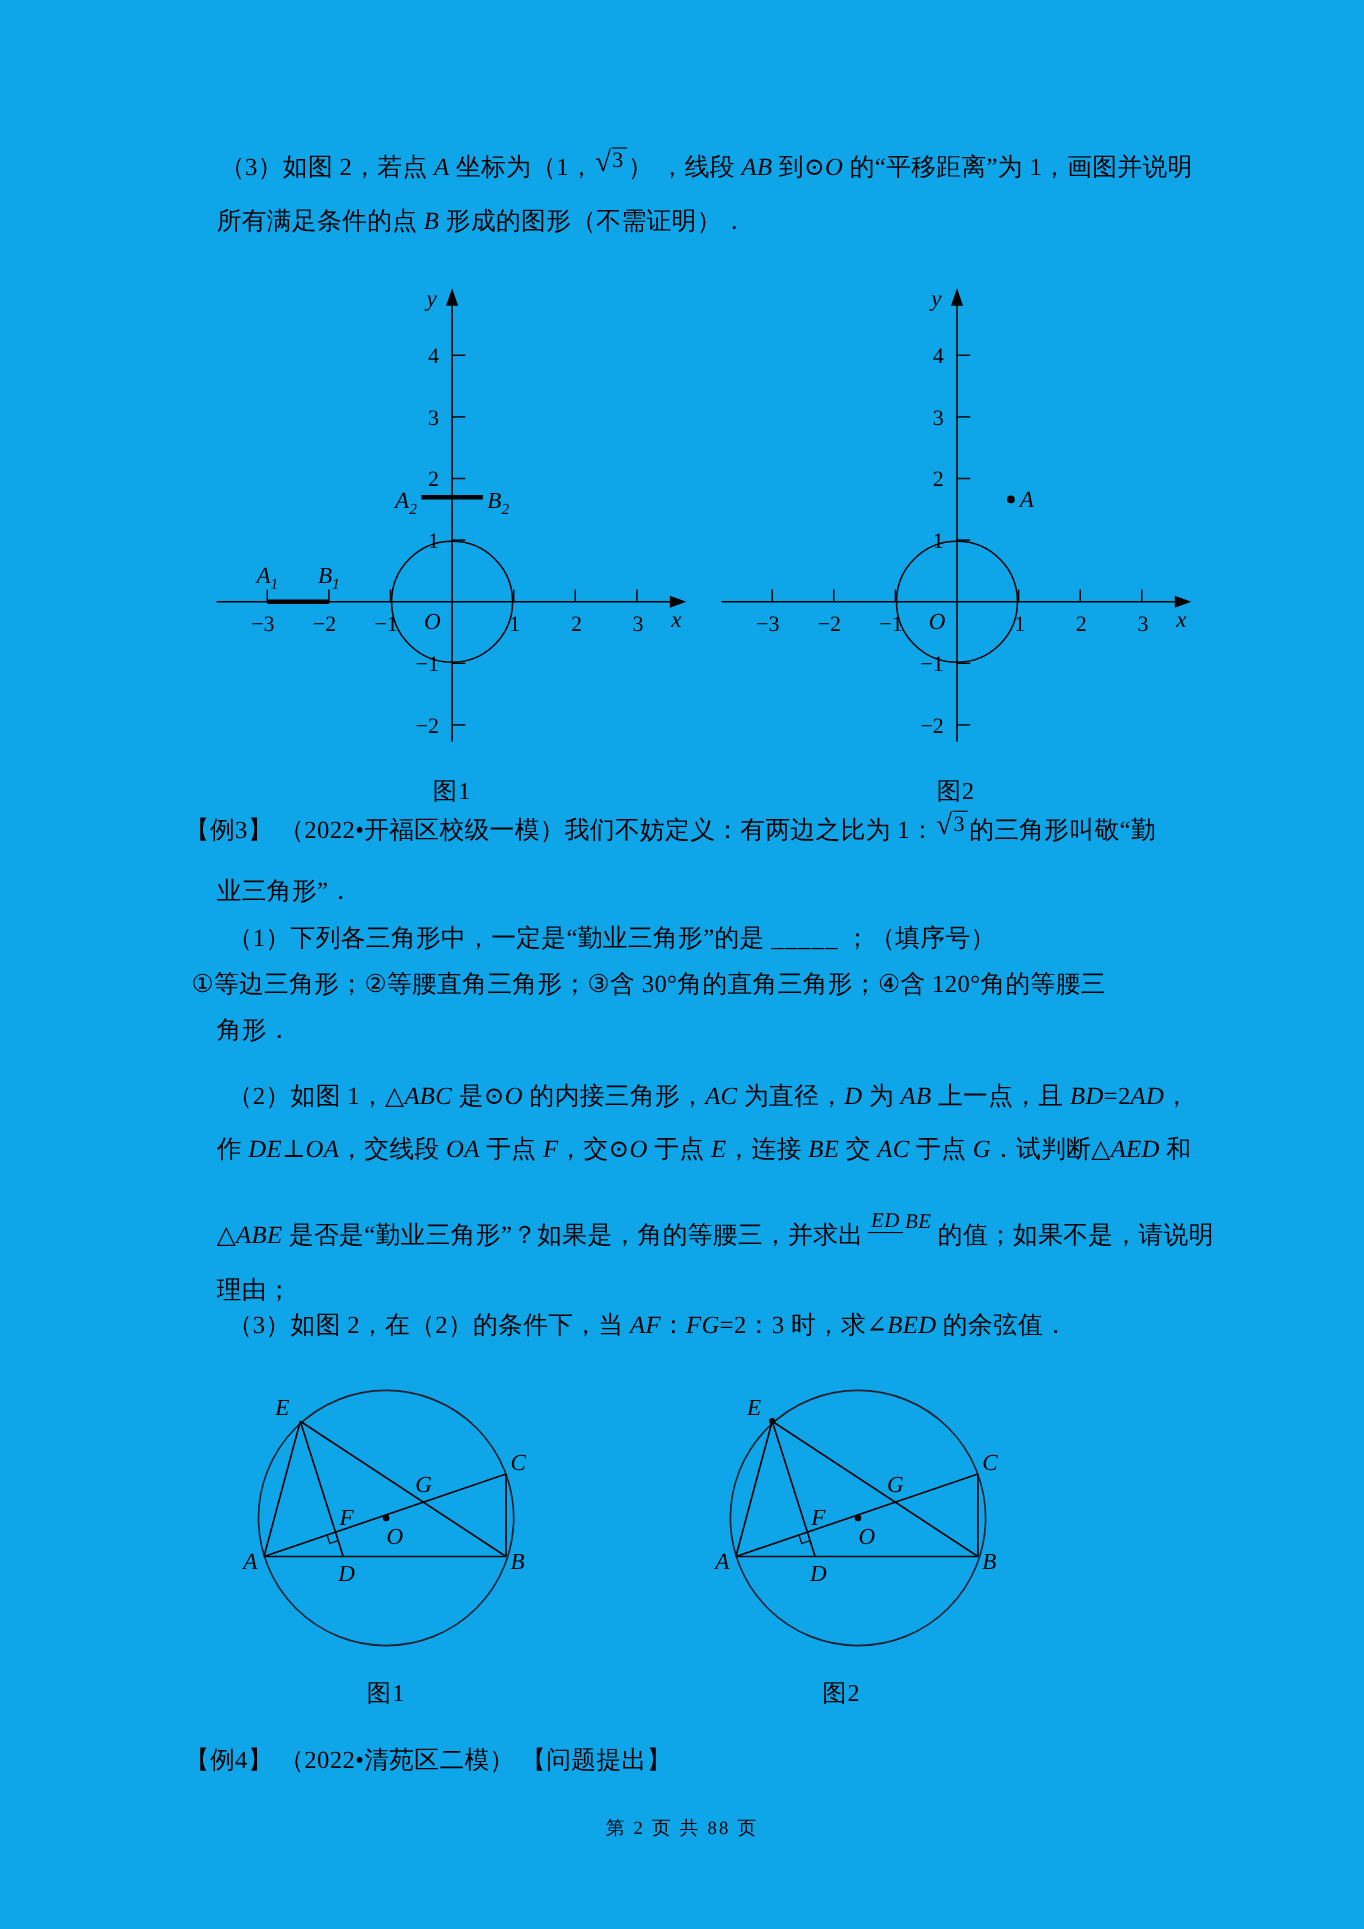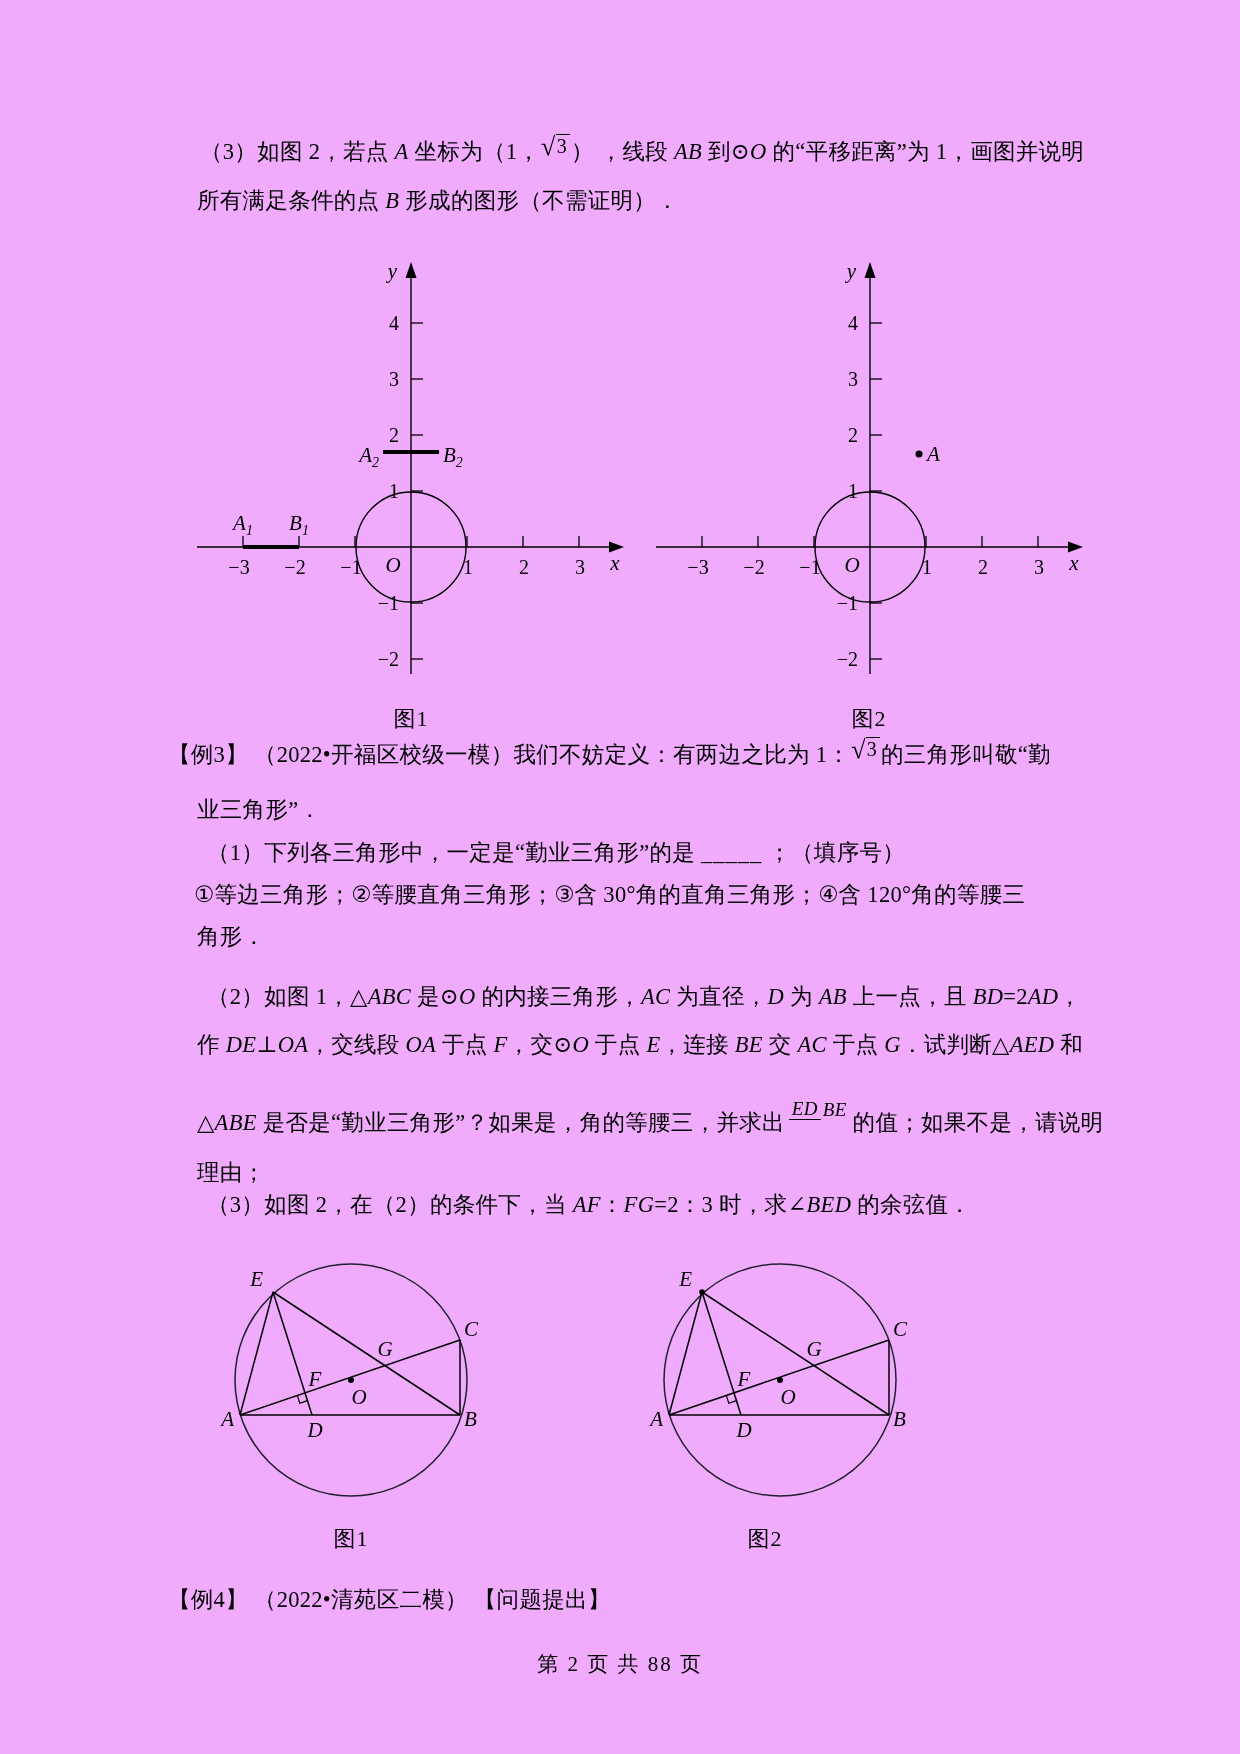--- a/index.html
+++ b/index.html
@@ -1,33 +1,33 @@
 <!DOCTYPE html>
 <html><head>
 <meta charset="utf-8">
 <style>
   html,body{margin:0;padding:0;background:#e8e8e8;}
-  .page{position:relative;width:1240px;height:1754px;background:#f0abfc;margin:0 auto;
+  .page{position:relative;width:1240px;height:1754px;background:#0ea5e9;margin:0 auto;
         font-family:"Liberation Serif","DejaVu Serif","DejaVu Sans",serif;color:#000;overflow:hidden;}
   .line{position:absolute;font-size:22.5px;line-height:30px;white-space:nowrap;letter-spacing:0.3px;}
   .var{font-style:italic;}
   .sqrt{display:inline-flex;align-items:flex-start;margin:0 1px;}
   .sqrt-sign{font-size:26px;line-height:1;transform:translateY(-4px);font-style:normal;}
   .sqrt-top{border-top:1.6px solid #000;font-size:20px;line-height:1.15;padding:0 3px 0 1px;transform:translateY(-4px);}
   .blank{letter-spacing:1px;}
   .frac{display:inline-flex;flex-direction:row;align-items:center;font-size:19px;line-height:1.12;
         font-style:italic;position:relative;top:-15px;margin:0 4px;vertical-align:baseline;}
   .frac .num{border-bottom:1.7px solid #000;padding:0 3px;}
   .frac .den{padding:0 2px;}
   .caption{position:absolute;font-size:22px;width:90px;text-align:center;letter-spacing:1px;}
   svg{position:absolute;overflow:visible;}
   svg text{font-family:"Liberation Serif","DejaVu Serif",serif;fill:#000;}
   .tick-label{font-size:20px;}
   .svgvar{font-size:21px;font-style:italic;}
-  .footer{position:absolute;left:0;top:1650px;width:1240px;text-align:center;font-size:21px;letter-spacing:2px;}
+  .footer{position:absolute;left:0;top:1650px;width:1240px;text-align:center;font-size:17px;letter-spacing:2px;}
 </style>
 </head>
 <body>
 
 <div class="page">
 
   <div class="line" style="left:200px;top:137px">
     <span>（3）如图 2，若点 </span><span class="var">A</span><span> 坐标为（1，</span><span class="sqrt">
         <span class="sqrt-sign">√</span>
         <span class="sqrt-top">3</span>
@@ -135,21 +135,21 @@
         <span class="sqrt-sign">√</span>
         <span class="sqrt-top">3</span>
       </span><span>的三角形叫敬“勤</span>
   </div>
   <div class="line" style="left:197px;top:795px">
     <span>业三角形”．</span>
   </div>
   <div class="line" style="left:207px;top:838px">
     <span>（1）下列各三角形中，一定是“勤业三角形”的是 </span><span class="blank">_____</span><span> ；（填序号）</span>
   </div>
-  <div class="line" style="left:194px;top:880px">
+  <div class="line" style="left:174px;top:880px">
     <span>①等边三角形；②等腰直角三角形；③含 30°角的直角三角形；④含 120°角的等腰三</span>
   </div>
   <div class="line" style="left:197px;top:922px">
     <span>角形．</span>
   </div>
   <div class="line" style="left:207px;top:982px">
     <span>（2）如图 1，△</span><span class="var">ABC</span><span> 是⊙</span><span class="var">O</span><span> 的内接三角形，</span><span class="var">AC</span><span> 为直径，</span><span class="var">D</span><span> 为 </span><span class="var">AB</span><span> 上一点，且 </span><span class="var">BD</span><span>=2</span><span class="var">AD</span><span>，</span>
   </div>
   <div class="line" style="left:197px;top:1030px">
     <span>作 </span><span class="var">DE</span><span>⊥</span><span class="var">OA</span><span>，交线段 </span><span class="var">OA</span><span> 于点 </span><span class="var">F</span><span>，交⊙</span><span class="var">O</span><span> 于点 </span><span class="var">E</span><span>，连接 </span><span class="var">BE</span><span> 交 </span><span class="var">AC</span><span> 于点 </span><span class="var">G</span><span>．试判断△</span><span class="var">AED</span><span> 和</span>

